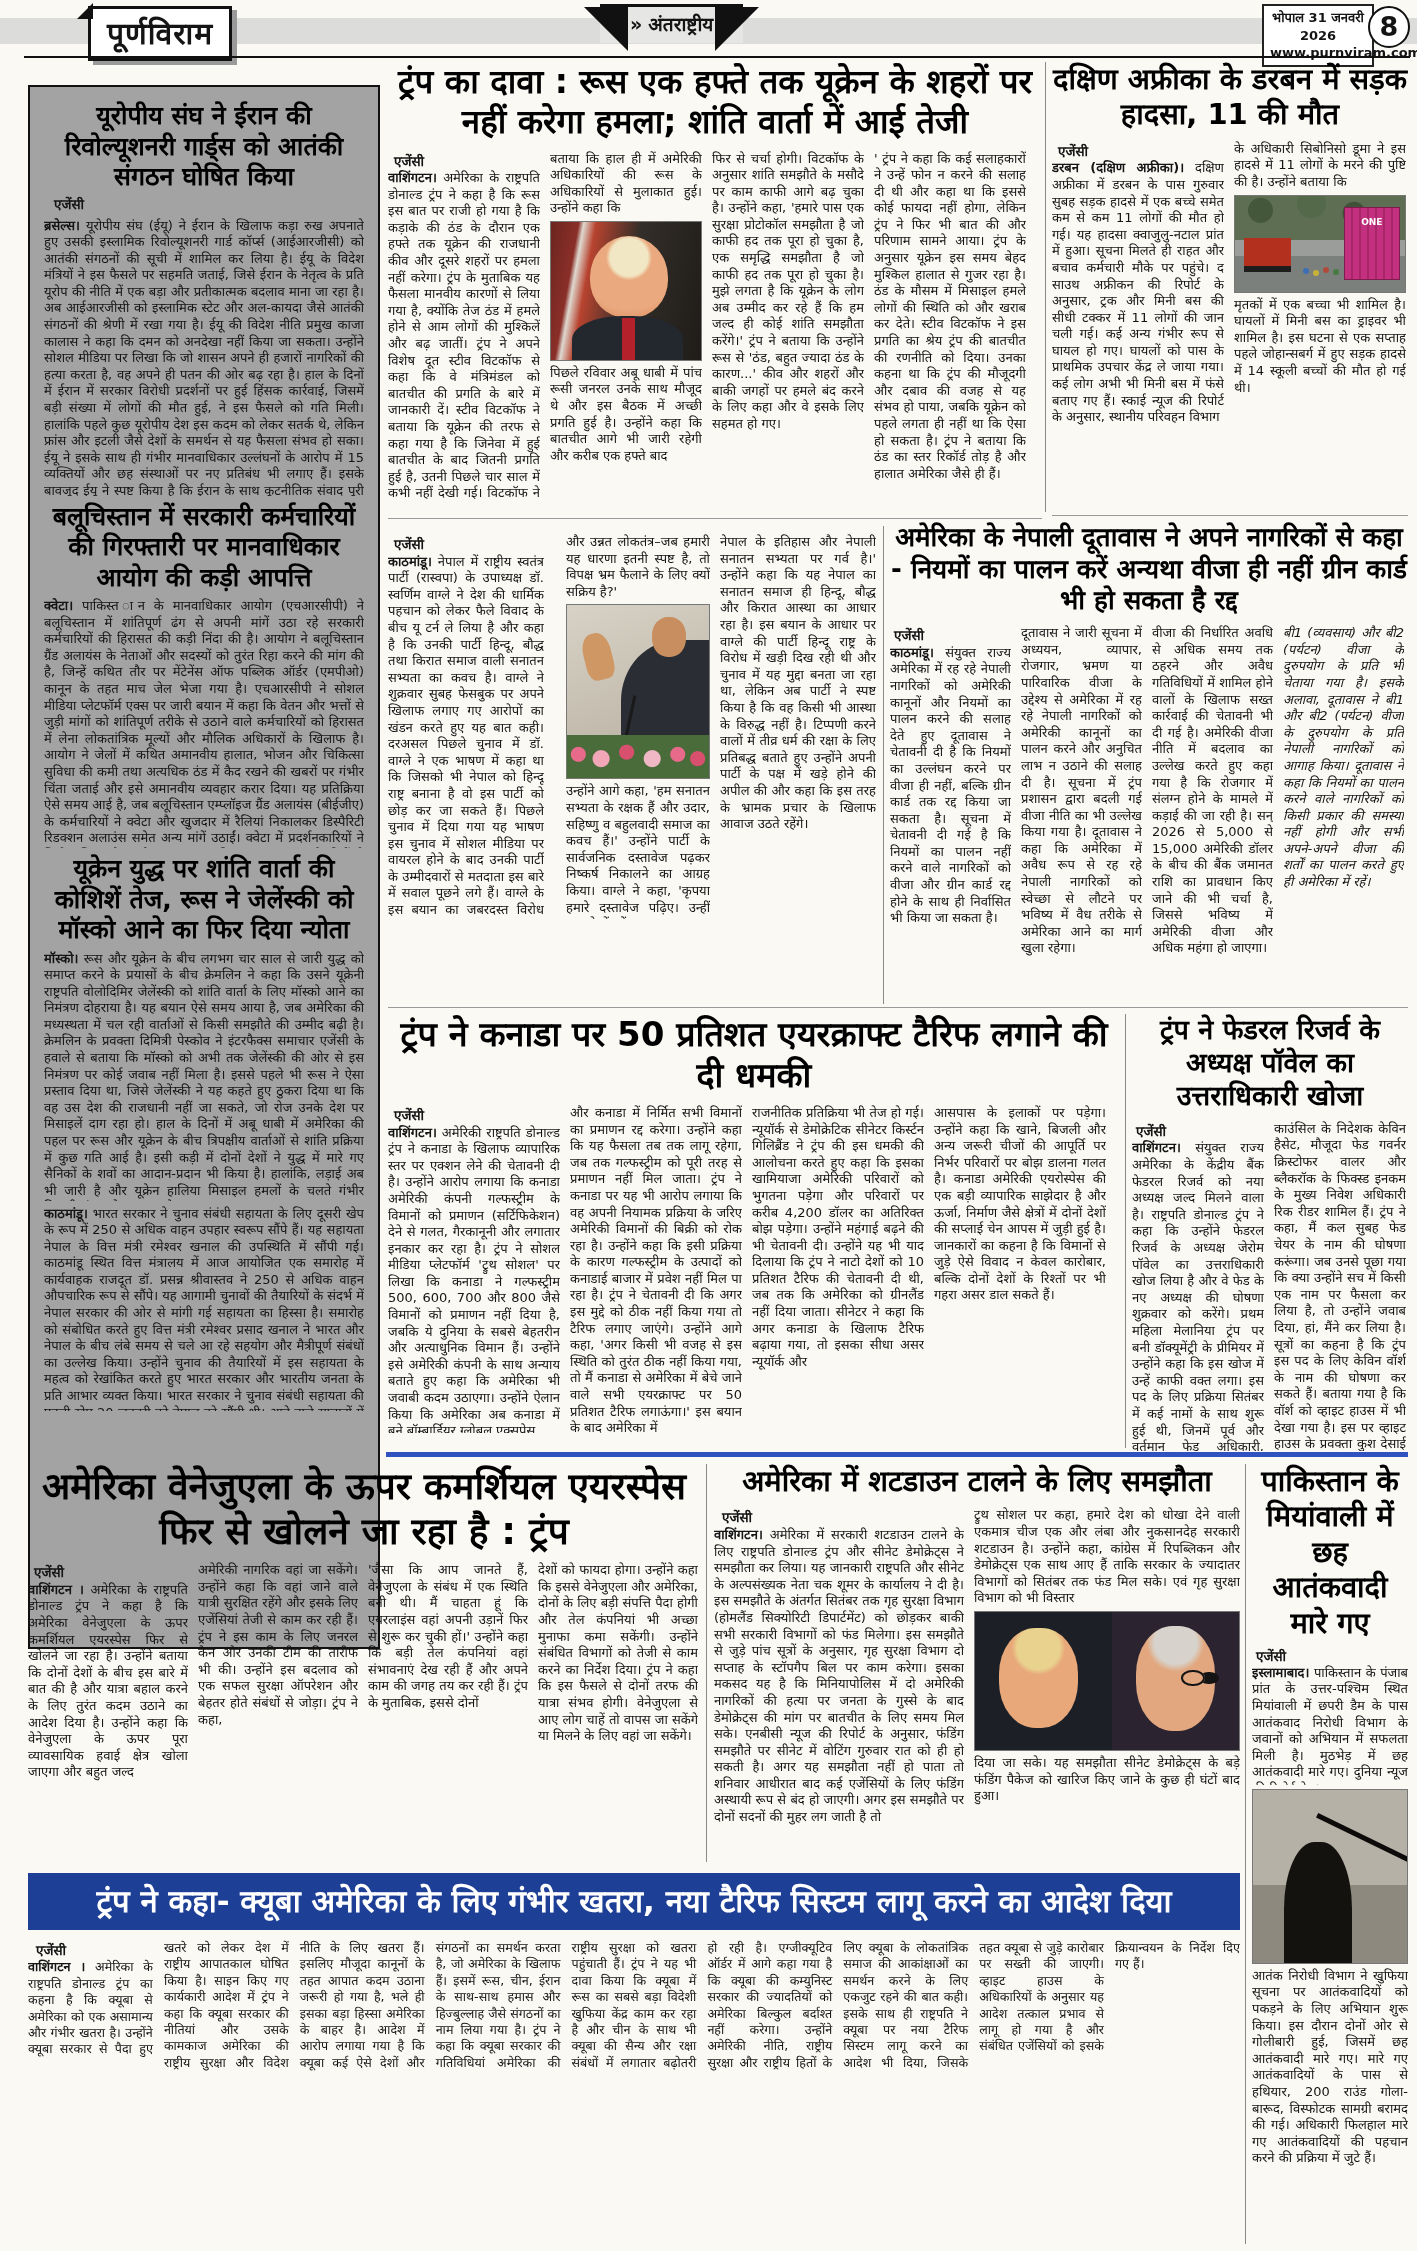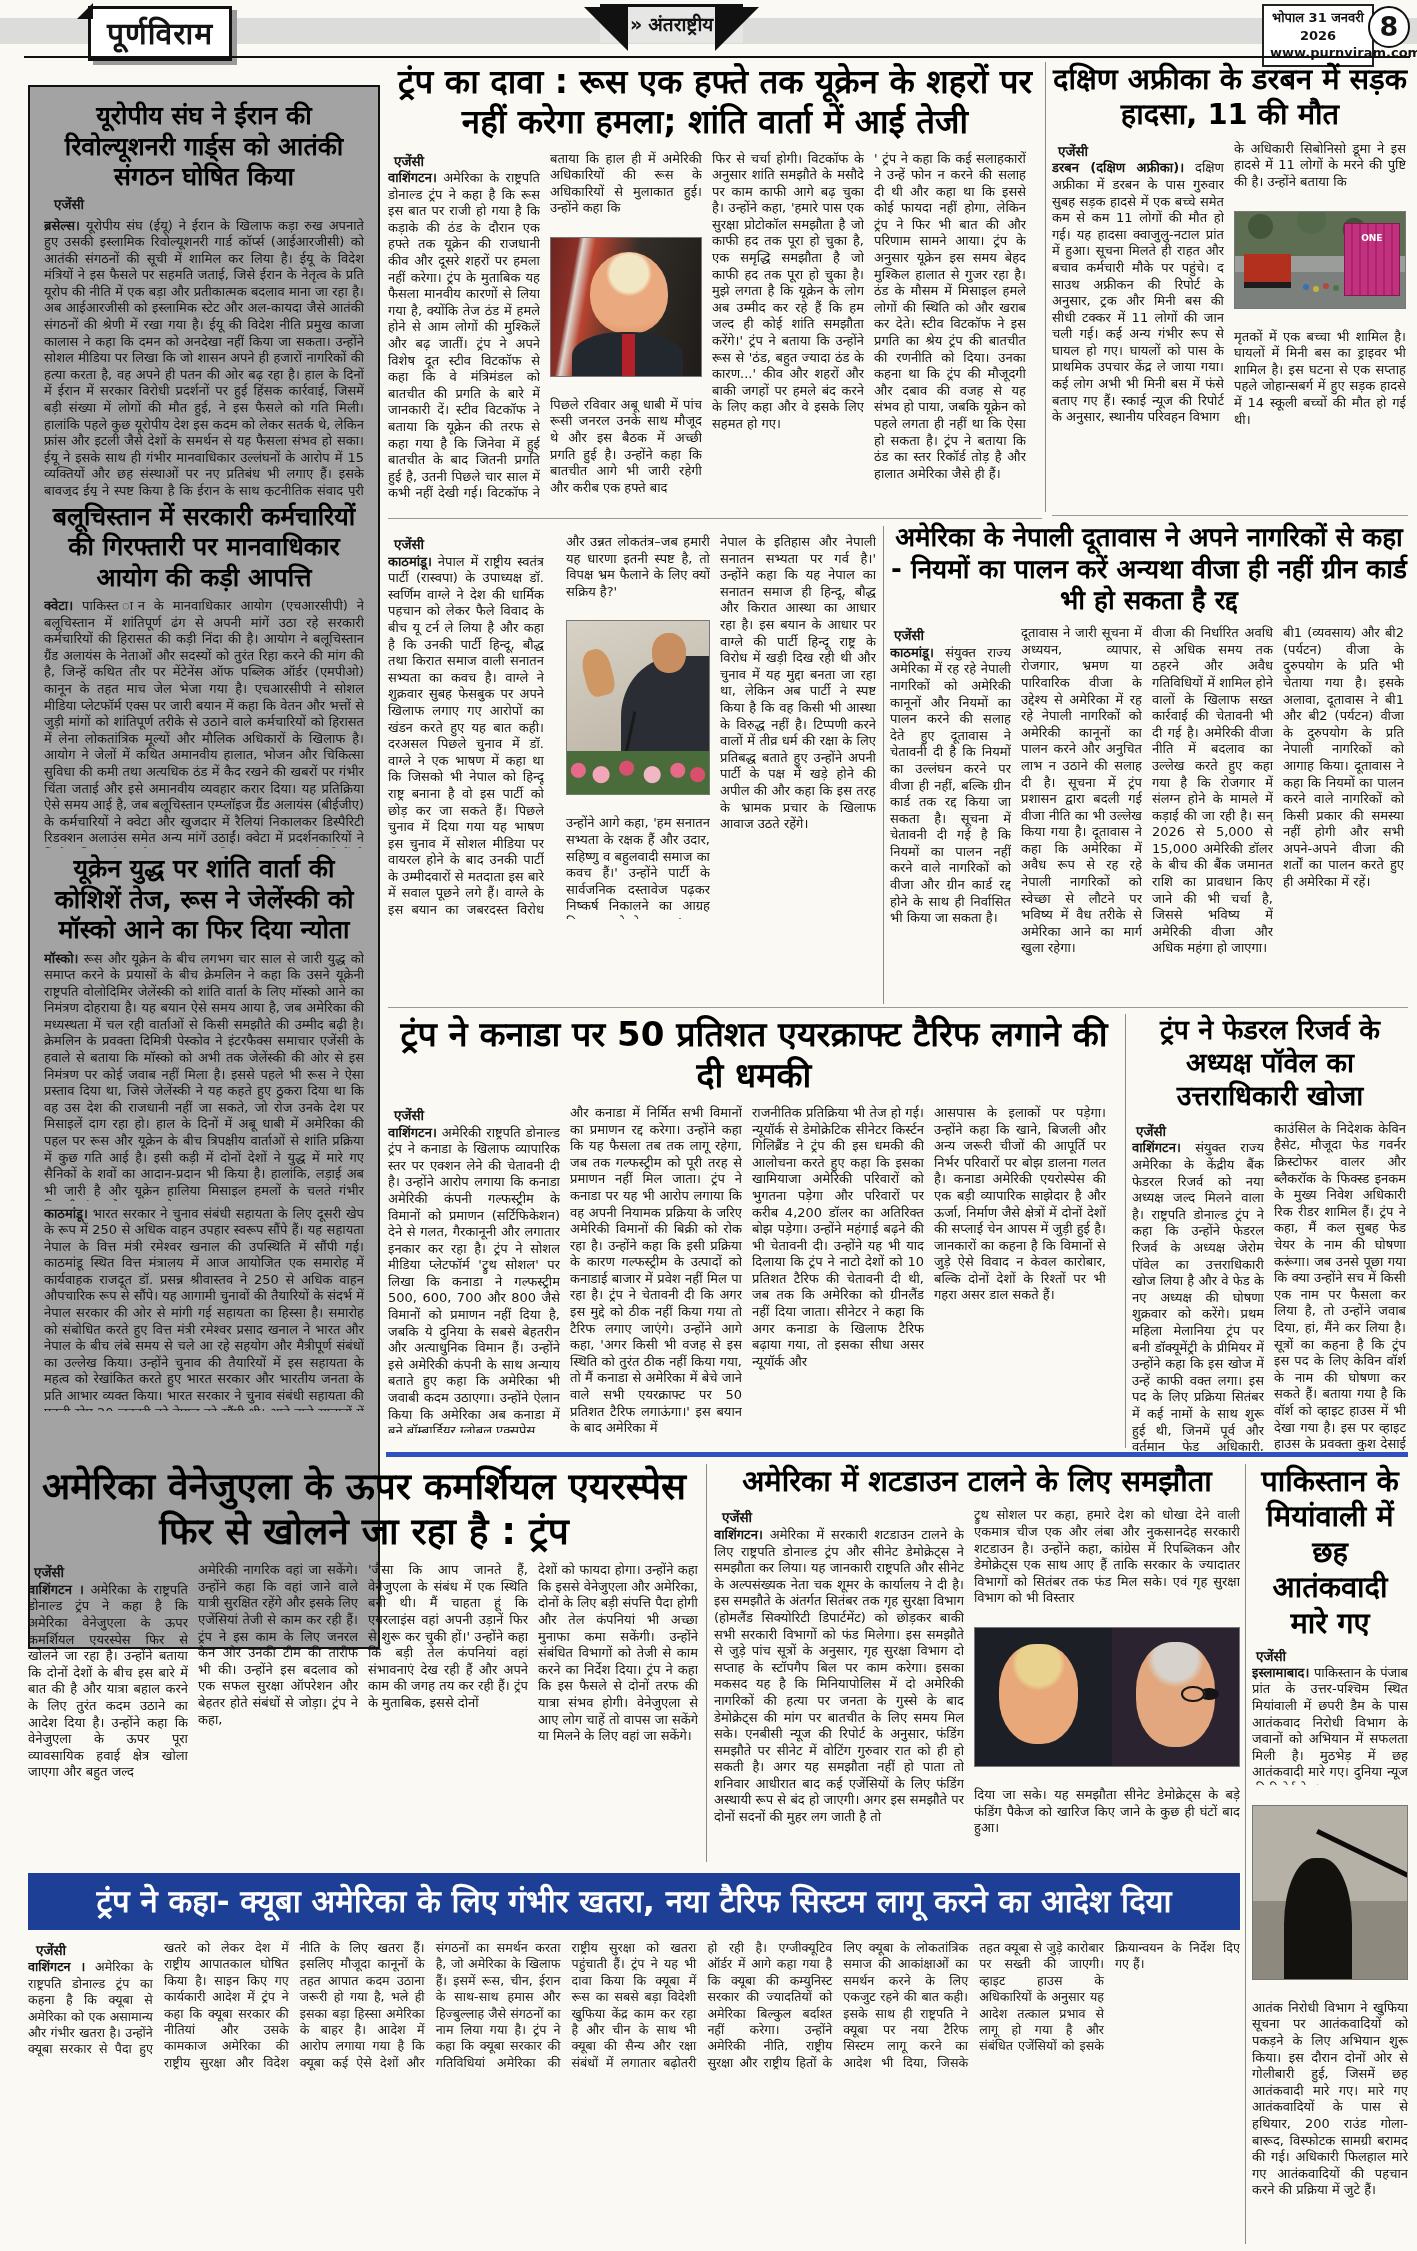--- a/index.html
+++ b/index.html
@@ -48,21 +48,21 @@
   .hrule { position:absolute; height:1px; background:#9a9a9a; }
   .bluerule { position:absolute; height:5px; background:#2f52c0; }
   
   #leftbox {
     position:absolute; left:28px; top:85px; width:352px; height:1564px;
     border:2px solid #111; padding:8px 14px; overflow:hidden; background:#a3a3a3;
   }
   #leftbox .hl { font-size:25px; margin-top:6px; }
   #leftbox .lbody { overflow:hidden; margin-top:5px; }
   
-  .ph { position:relative; overflow:hidden; border:1px solid #777; flex:none; margin:20px 0; }
+  .ph { position:relative; overflow:hidden; border:1px solid #777; flex:none; margin:4px 0; }
   .ph-trump { width:100%; height:140px;
     background:linear-gradient(100deg,#6c241f 0%,#8a2f28 16%,#ded8cf 19%,#b8432f 26%,#332e29 52%,#1f1c19 100%); }
   .ph-trump .face { position:absolute; left:26%; top:10%; width:52%; height:60%; border-radius:50% 50% 46% 46%;
     background:radial-gradient(circle at 50% 26%, #f2e7c4 0 26%, #eaa97e 32% 72%, #d98a5c 100%); }
   .ph-trump .suit { position:absolute; left:14%; bottom:-6%; width:74%; height:38%; background:#23272e; border-radius:45% 45% 0 0; }
   .ph-trump .tie { position:absolute; left:47%; bottom:0; width:9%; height:30%; background:#b3222a; }
   .ph-durban { width:100%; height:98px;
     background:
       radial-gradient(circle at 15% 15%, #44573b 0 12px, transparent 13px),
       radial-gradient(circle at 45% 8%, #53694a 0 14px, transparent 15px),
@@ -221,21 +221,21 @@
       <div class="col" style="width:121px; height:382px;">
         <div class="byline" style="margin-left:4px">एजेंसी</div>
         <p class="bt"><b class="dl">काठमांडू।</b><span> संयुक्त राज्य अमेरिका में रह रहे नेपाली नागरिकों को अमेरिकी कानूनों और नियमों का पालन करने की सलाह देते हुए दूतावास ने चेतावनी दी है कि नियमों का उल्लंघन करने पर वीजा ही नहीं, बल्कि ग्रीन कार्ड तक रद्द किया जा सकता है। सूचना में चेतावनी दी गई है कि नियमों का पालन नहीं करने वाले नागरिकों को वीजा और ग्रीन कार्ड रद्द होने के साथ ही निर्वासित भी किया जा सकता है।</span></p>
       </div>
       <div class="col" style="width:121px; height:382px;">
           <p class="bt">दूतावास ने जारी सूचना में अध्ययन, व्यापार, रोजगार, भ्रमण या पारिवारिक वीजा के उद्देश्य से अमेरिका में रह रहे नेपाली नागरिकों को अमेरिकी कानूनों का पालन करने और अनुचित लाभ न उठाने की सलाह दी है। सूचना में ट्रंप प्रशासन द्वारा बदली गई वीजा नीति का भी उल्लेख किया गया है। दूतावास ने कहा कि अमेरिका में अवैध रूप से रह रहे नेपाली नागरिकों को स्वेच्छा से लौटने पर भविष्य में वैध तरीके से अमेरिका आने का मार्ग खुला रहेगा।</p>
         </div>
       <div class="col" style="width:121px; height:382px;">
           <p class="bt">वीजा की निर्धारित अवधि से अधिक समय तक ठहरने और अवैध गतिविधियों में शामिल होने वालों के खिलाफ सख्त कार्रवाई की चेतावनी भी दी गई है। अमेरिकी वीजा नीति में बदलाव का उल्लेख करते हुए कहा गया है कि रोजगार में संलग्न होने के मामले में कड़ाई की जा रही है। सन् 2026 से 5,000 से 15,000 अमेरिकी डॉलर के बीच की बैंक जमानत राशि का प्रावधान किए जाने की भी चर्चा है, जिससे भविष्य में अमेरिकी वीजा और अधिक महंगा हो जाएगा।</p>
         </div>
-      <div class="col" style="width:121px; height:382px;">
+      <div class="col" style="width:121px; height:382px;font-style:italic;">
           <p class="bt">बी1 (व्यवसाय) और बी2 (पर्यटन) वीजा के दुरुपयोग के प्रति भी चेताया गया है। इसके अलावा, दूतावास ने बी1 और बी2 (पर्यटन) वीजा के दुरुपयोग के प्रति नेपाली नागरिकों को आगाह किया। दूतावास ने कहा कि नियमों का पालन करने वाले नागरिकों को किसी प्रकार की समस्या नहीं होगी और सभी अपने-अपने वीजा की शर्तों का पालन करते हुए ही अमेरिका में रहें।</p>
         </div>
     </div>
   </div>
   <div class="hrule" style="left:388px; top:1007px; width:1020px;"></div>
 
   <div class="art" style="left:388px; top:1014px; width:732px; height:434px;">
     <div class="hl" style="font-size:34px;">ट्रंप ने कनाडा पर 50 प्रतिशत एयरक्राफ्ट टैरिफ लगाने की दी धमकी</div>
     <div class="cols">
       <div class="col" style="width:172px; height:328px;">

